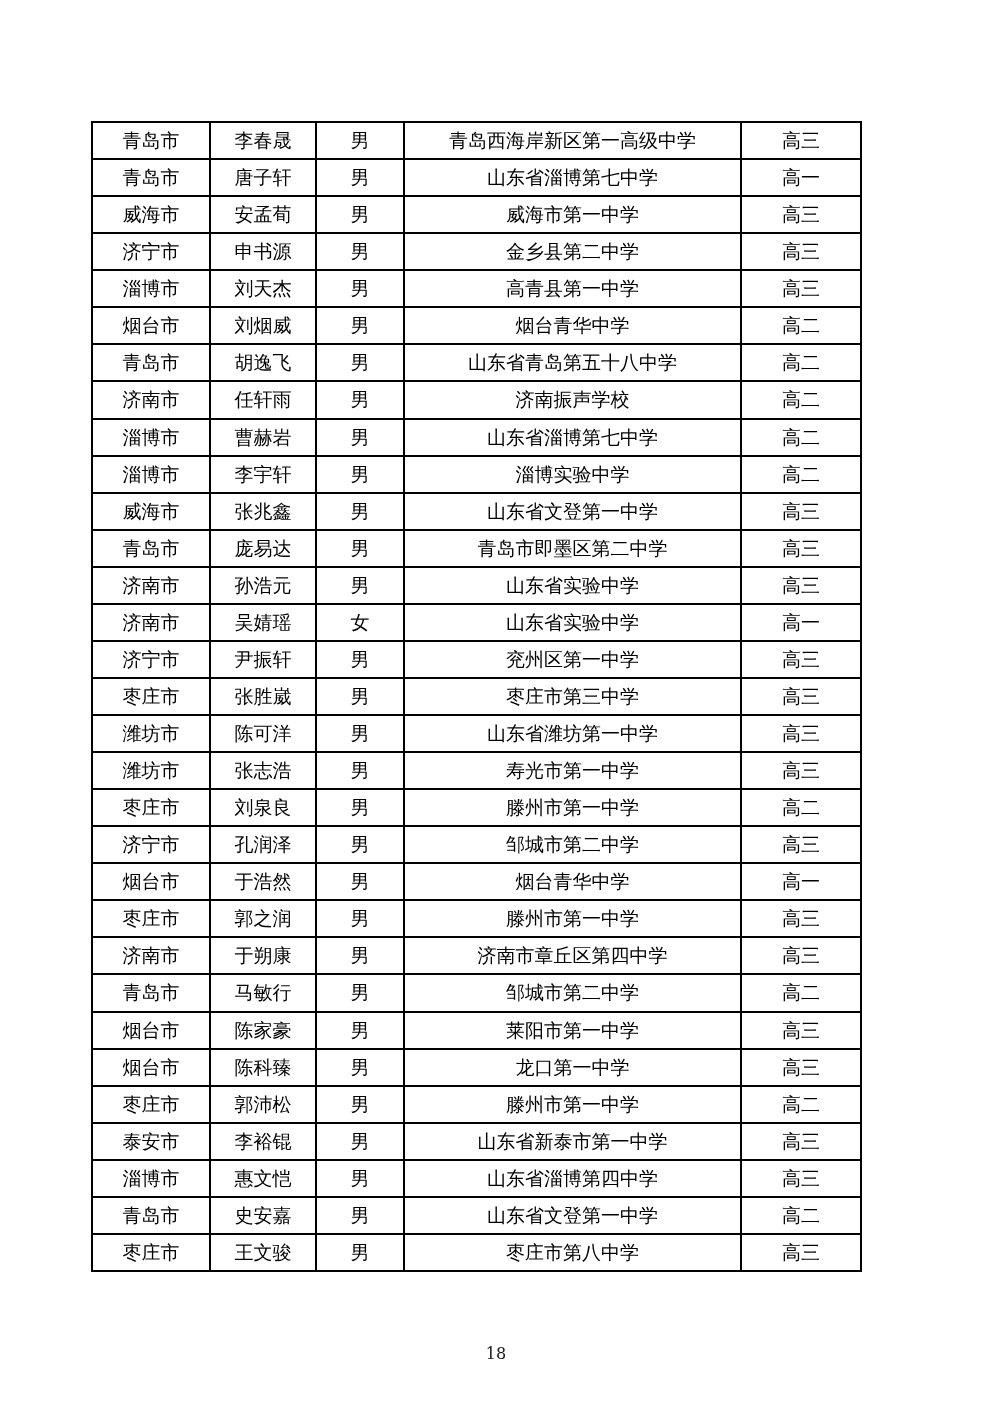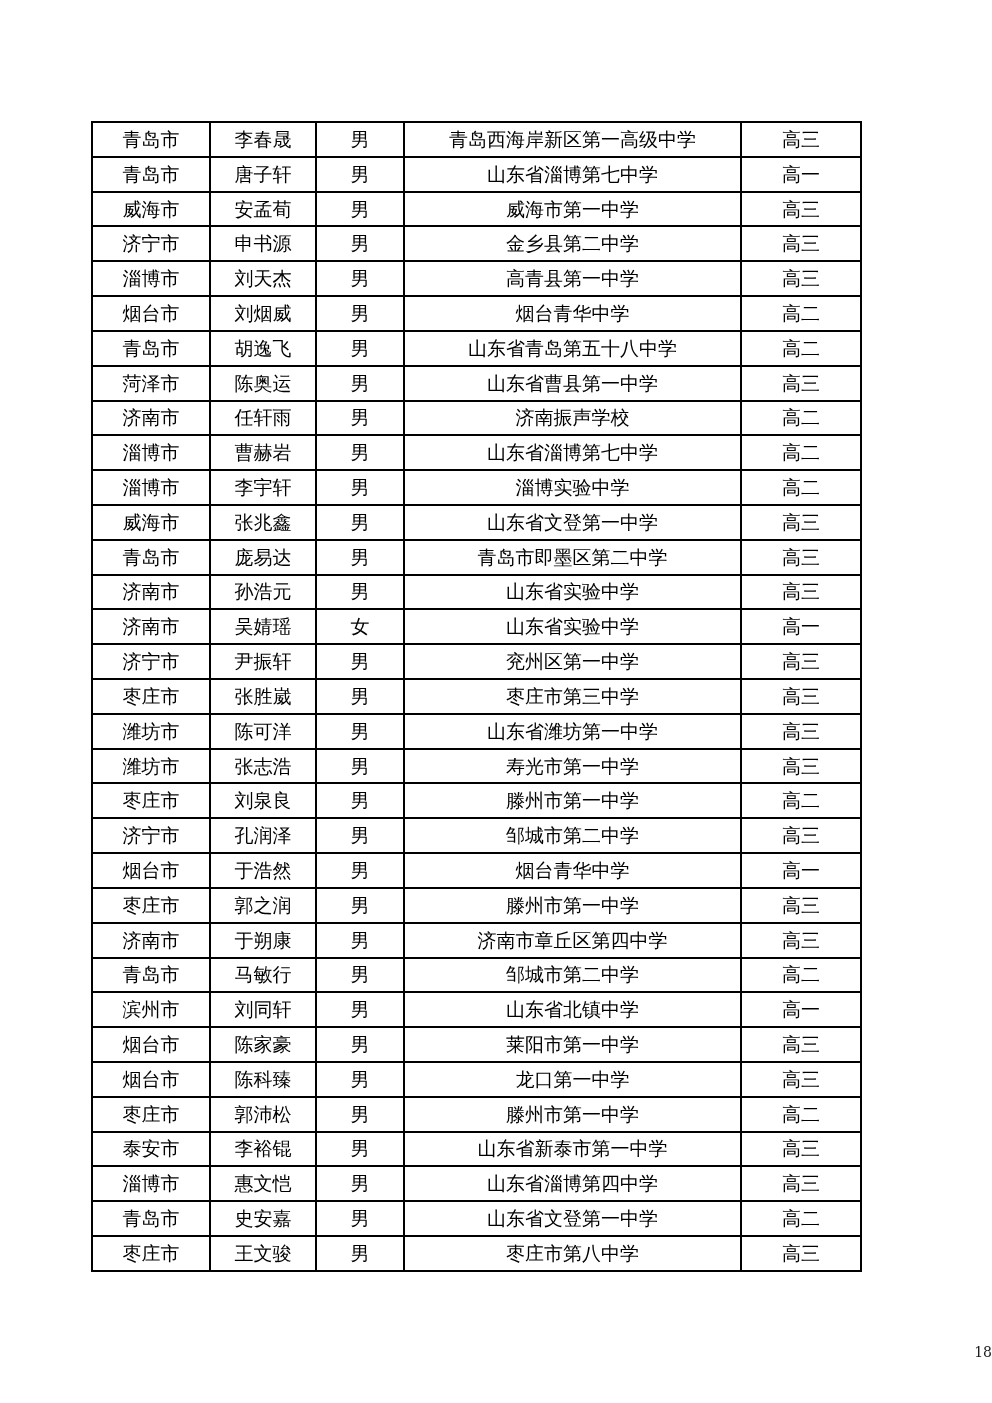--- a/index.html
+++ b/index.html
@@ -33,22 +33,22 @@
     line-height: 1;
     padding: 0;
     overflow: hidden;
     white-space: nowrap;
   }
   .footer-pagenum {
     position: absolute;
     left: 0;
     top: 1344px;
     width: 100%;
-    text-align: right;
-    font-size: 14px;
+    text-align: center;
+    font-size: 16px;
     color: #1a1a1a;
   }
   .footer-watermark {
     position: absolute;
     right: 18px;
     top: 1408px;
     font-size: 33px;
     letter-spacing: 1px;
     color: #b3b3b3;
     text-shadow: 1px 1px 0 #ffffff, -1px -1px 0 #dcdcdc;
@@ -112,27 +112,20 @@
       <td>高二</td>
     </tr>
         <tr>
       <td>青岛市</td>
       <td>胡逸飞</td>
       <td>男</td>
       <td>山东省青岛第五十八中学</td>
       <td>高二</td>
     </tr>
         <tr>
-      <td>菏泽市</td>
-      <td>陈奥运</td>
-      <td>男</td>
-      <td>山东省曹县第一中学</td>
-      <td>高三</td>
-    </tr>
-        <tr>
       <td>济南市</td>
       <td>任轩雨</td>
       <td>男</td>
       <td>济南振声学校</td>
       <td>高二</td>
     </tr>
         <tr>
       <td>淄博市</td>
       <td>曹赫岩</td>
       <td>男</td>
@@ -238,27 +231,20 @@
       <td>高三</td>
     </tr>
         <tr>
       <td>青岛市</td>
       <td>马敏行</td>
       <td>男</td>
       <td>邹城市第二中学</td>
       <td>高二</td>
     </tr>
         <tr>
-      <td>滨州市</td>
-      <td>刘同轩</td>
-      <td>男</td>
-      <td>山东省北镇中学</td>
-      <td>高一</td>
-    </tr>
-        <tr>
       <td>烟台市</td>
       <td>陈家豪</td>
       <td>男</td>
       <td>莱阳市第一中学</td>
       <td>高三</td>
     </tr>
         <tr>
       <td>烟台市</td>
       <td>陈科臻</td>
       <td>男</td>

